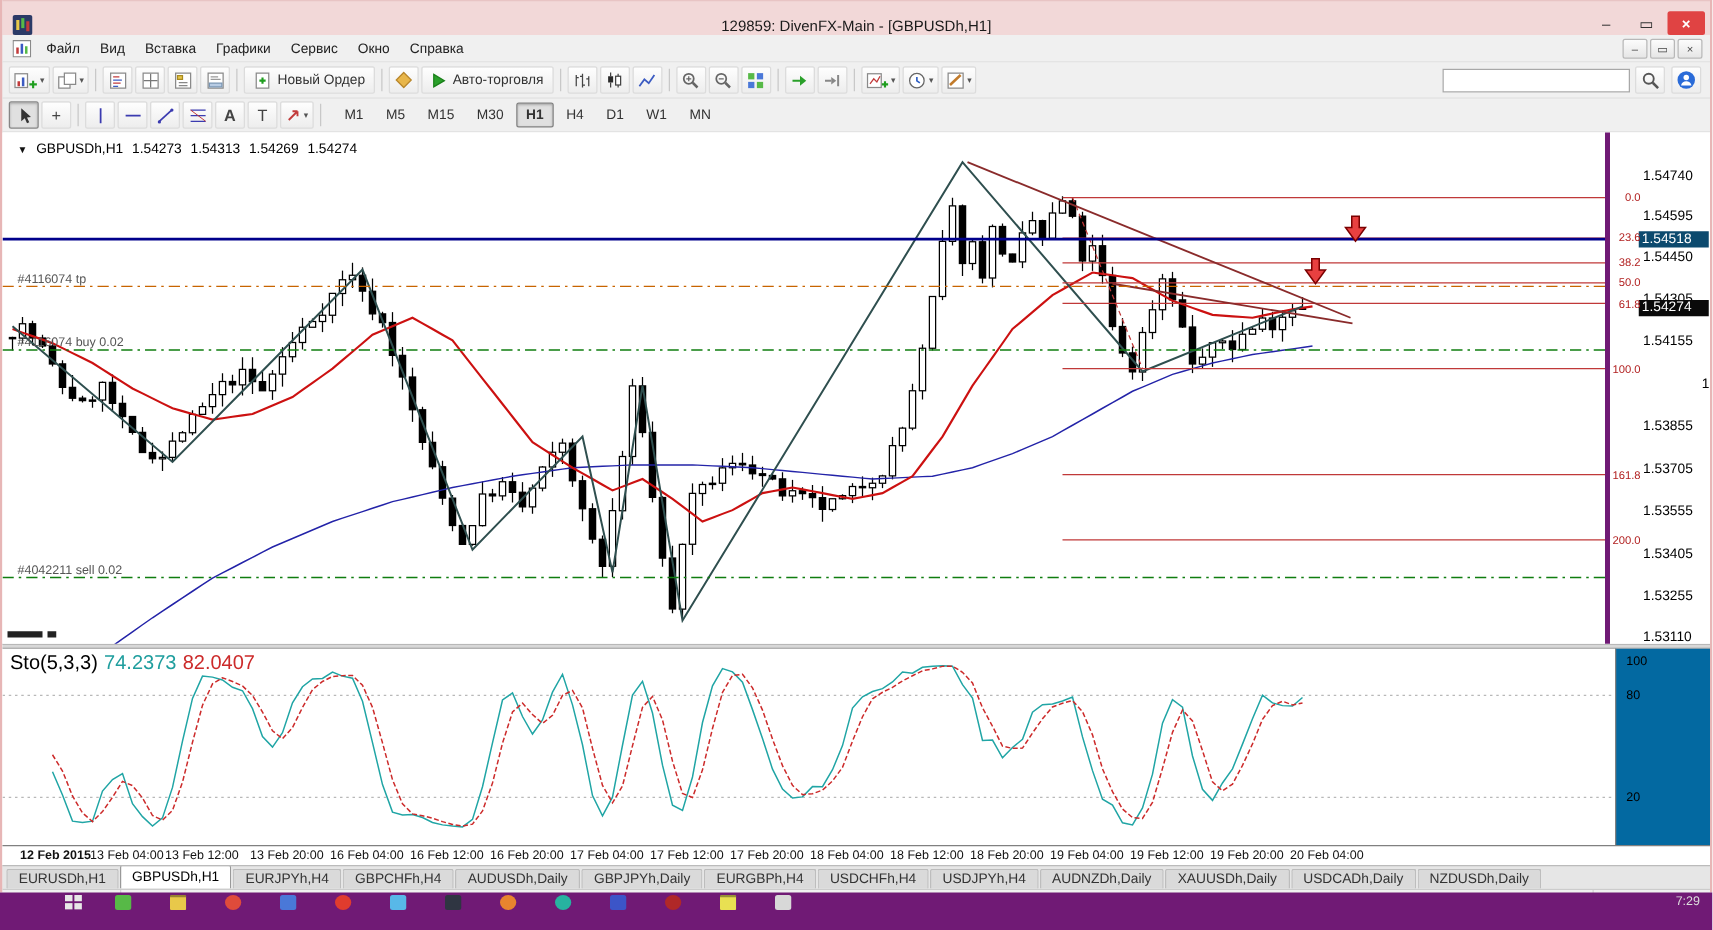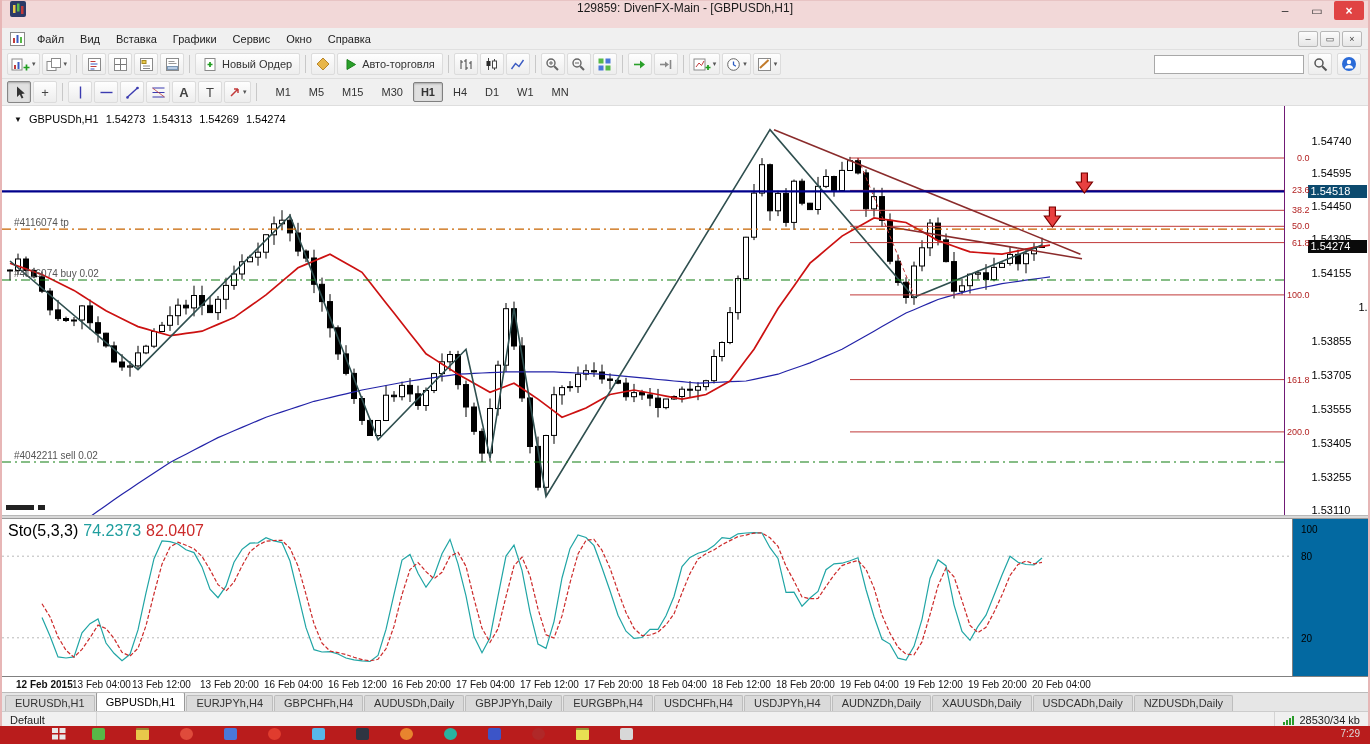--- a/index.html
+++ b/index.html
@@ -1,20 +1,20 @@
 <!DOCTYPE html>
 <html><head>
 <meta charset="utf-8">
 <style>
   *{box-sizing:border-box;margin:0;padding:0}
   body{width:1370px;height:744px;font-family:"Liberation Sans",sans-serif;font-size:11px;background:#fff;overflow:hidden}
   .screen{width:1370px;height:744px;display:flex;flex-direction:column}
   .app-window{flex:1;display:flex;flex-direction:column;border-left:2px solid #e7b6b6;border-right:2px solid #e7b6b6;background:#f0f0f0;min-height:0}
   
-  .titlebar{flex:0 0 28px;background:#f2d8d8;border-top:1px solid #e8c4c4;display:flex;align-items:flex-start;position:relative}
+  .titlebar{flex:0 0 28px;background:#f2d8d8;border-top:1px solid #e8c4c4;display:flex;align-items:flex-end;position:relative}
   .title-text{position:absolute;left:0;right:0;text-align:center;font-size:12px;color:#1a1a1a}
   .title-icon{margin-left:8px;z-index:1}
   .title-controls{margin-left:auto;display:flex;z-index:1;margin-right:4px;align-items:center}
   .tc{width:30px;height:19px;display:flex;align-items:center;justify-content:center;font-size:12px;color:#333;margin-left:2px}
   .tc.close{background:#e04343;color:#fff;border-radius:2px;font-weight:bold}
   
   .menubar{flex:0 0 22px;background:#f0f0f0;display:flex;align-items:center;border-bottom:1px solid #e0e0e0;padding-left:4px}
   .menu-icon{margin:0 4px}
   .menu-items{display:flex}
   .menu-item{padding:2px 8px;font-size:11px;color:#222}
@@ -36,21 +36,21 @@
   .tf-group{display:flex;margin-left:6px}
   .tf{font-size:11px;color:#333;padding:3px 7px;margin:0 1px;border:1px solid transparent;border-radius:2px}
   .tf.active{background:#e0e0e0;border-color:#808080;box-shadow:inset 0 1px 2px rgba(0,0,0,.25);font-weight:bold}
   
   .icf{fill:#fff;stroke:#8a8a8a}
   .icg{stroke:#1f9e1f;stroke-width:1.7;fill:none}
   
   .chart-region{flex:0 0 586px;display:flex;flex-direction:column;background:#fff}
   .main-row{flex:0 0 409px;display:flex;position:relative}
   #main-svg{width:1290px;height:409px;display:block;background:#fff}
-  .price-scale{width:84px;position:relative;border-left:1px solid #701a75;background:#fff;overflow:hidden}
+  .price-scale{width:84px;position:relative;border-left:4px solid #701a75;background:#fff;overflow:hidden}
   .pl{position:absolute;left:26px;font-size:11px;color:#000;line-height:13px}
   .ptag{position:absolute;left:23px;right:1px;color:#fff;padding:0 2px;font-size:11px;line-height:13px}
   .fibl{position:absolute;left:0;width:24px;text-align:right;color:#b22222;font-size:9px}
   .chart-header{position:absolute;left:12px;top:7px;font-size:11px;color:#000;display:flex;gap:7px;align-items:center}
   .chart-header .mk{font-size:8px;color:#111}
   .panel-sep{flex:0 0 3px;background:#d8d8d8;border-top:1px solid #b8b8b8}
   .stoch-row{flex:0 0 158px;display:flex;position:relative;border-top:1px solid #999;background:#fff}
   #stoch-svg{width:1290px;height:156px;display:block}
   .stoch-scale{width:76px;position:relative;border-left:1px solid #808080;background:#0369a1}
   .sl{position:absolute;left:8px;font-size:10px;color:#000}
@@ -67,21 +67,21 @@
   .scell{padding:0 8px;border-right:1px solid #d4d4d4;height:100%;display:flex;align-items:center;white-space:nowrap}
   .scell.help{width:625px}
   .scell.profile{width:95px}
   .sfill{flex:1;border-right:1px solid #d4d4d4;height:100%}
   .straffic{display:flex;align-items:center;gap:5px;padding:0 8px}
   .bars{display:flex;align-items:flex-end;gap:1px;height:10px}
   .bars span{width:2px;background:#2a9a2a;display:block}
   .bars span:nth-child(1){height:3px}.bars span:nth-child(2){height:5px}
   .bars span:nth-child(3){height:7px}.bars span:nth-child(4){height:9px}
   
-  .taskbar{flex:0 0 16px;background:#b91c1c;display:flex;align-items:flex-start;padding:2px 0 4px 52px;position:relative;gap:0}
+  .taskbar{flex:0 0 16px;background:#701a75;display:flex;align-items:flex-start;padding:2px 0 16px 52px;position:relative;gap:0}
   .task-start{margin-right:26px}
   #task-apps{display:flex;gap:31px}
   .task-icon{width:13px;height:12px;border-radius:2px}
   .task-icon.circle{border-radius:50%}
   .task-icon.folder{border-radius:1px;border-top:2px solid rgba(0,0,0,.35)}
   .task-clock{position:absolute;right:10px;top:2px;color:#ddd;font-size:10px}
   svg text{font-family:"Liberation Sans",sans-serif}
 </style>
 </head>
 <body>

